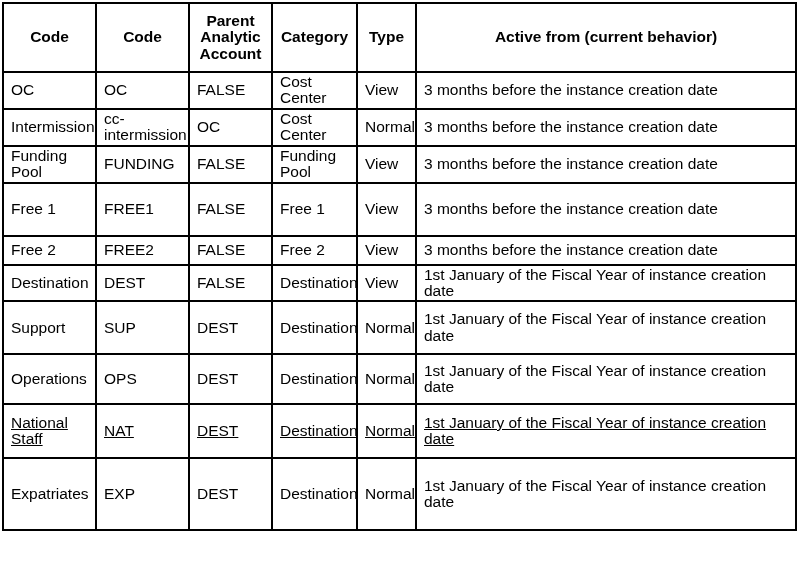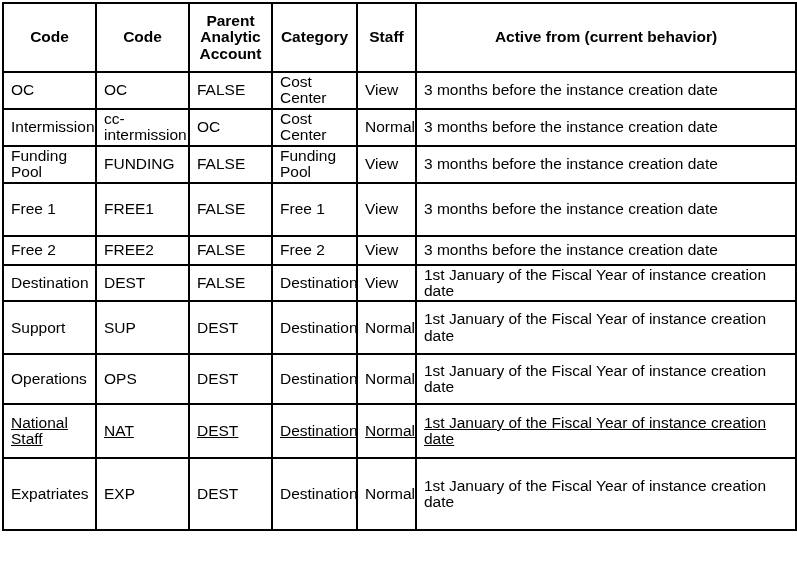--- a/index.html
+++ b/index.html
@@ -79,21 +79,21 @@
         <col class="w-cat">
         <col class="w-type">
         <col class="w-active">
     </colgroup>
     <thead>
       <tr>
         <th>Code</th>
         <th>Code</th>
         <th>Parent Analytic Account</th>
         <th>Category</th>
-        <th>Staff</th>
+        <th>Type</th>
         <th>Active from (current behavior)</th>
       </tr>
     </thead>
     <tbody>
       <tr>
         <td class="c-name">OC</td>
         <td class="c-code">OC</td>
         <td class="c-parent ctr">FALSE</td>
         <td class="c-cat">Cost Center</td>
         <td class="c-type nw">View</td>

